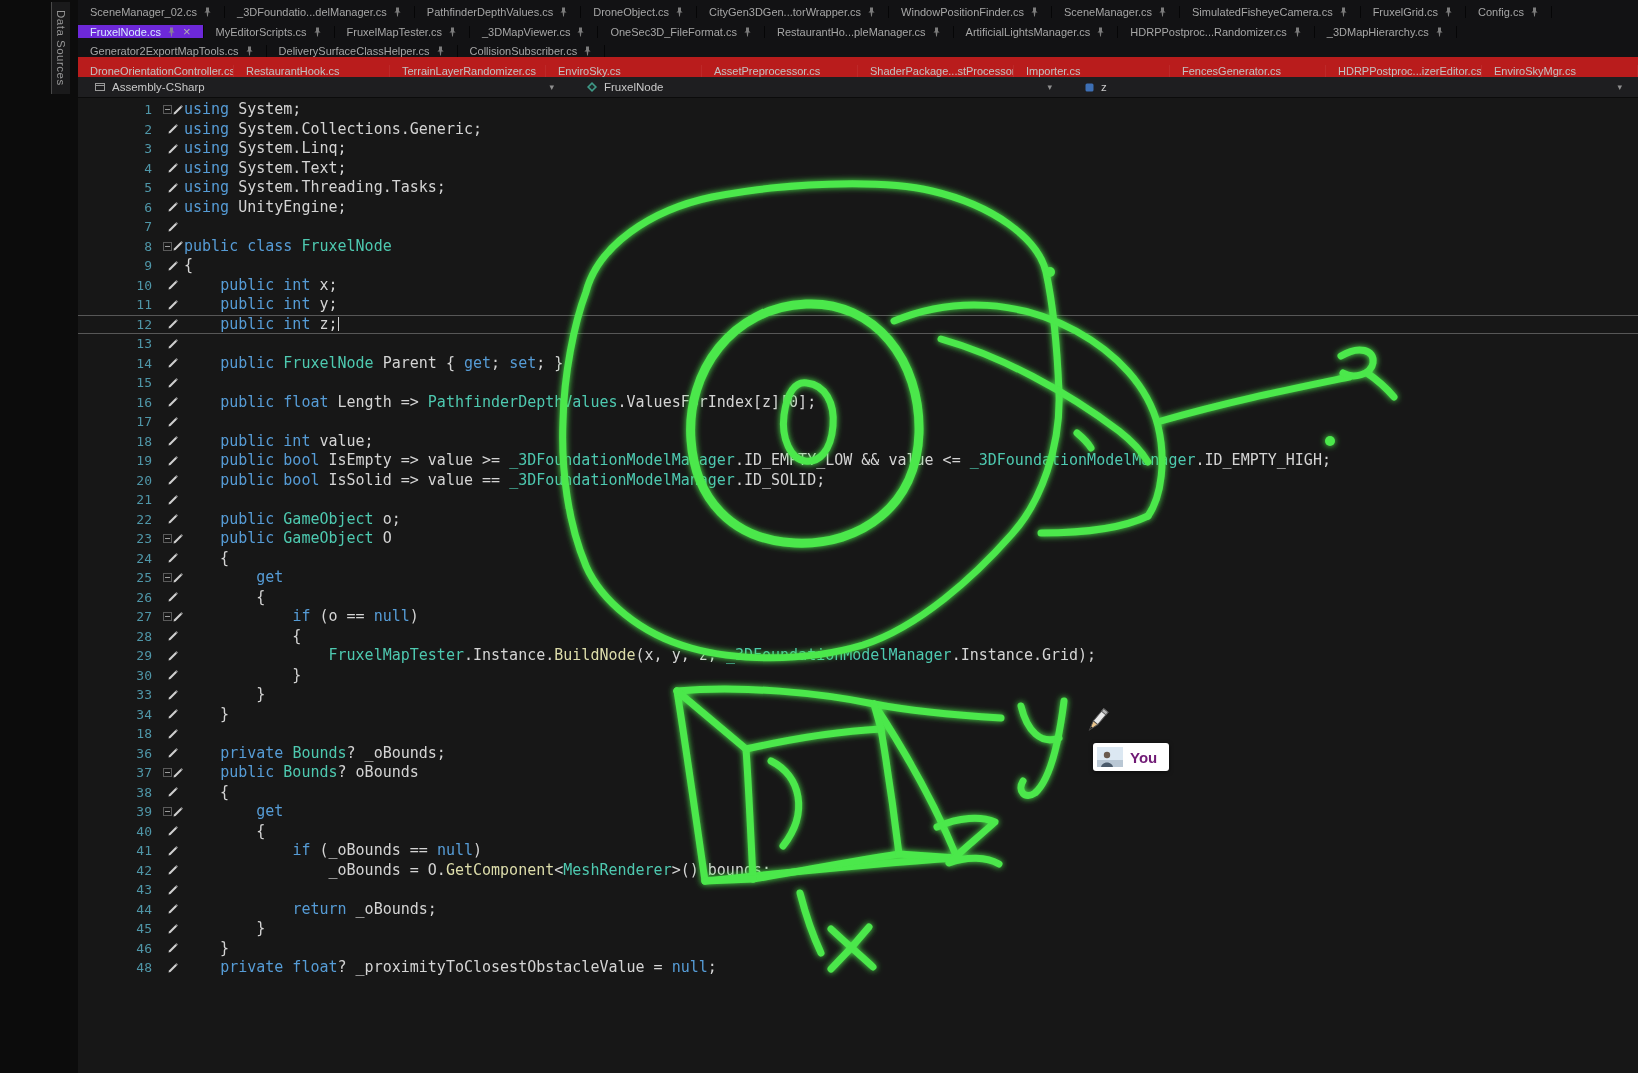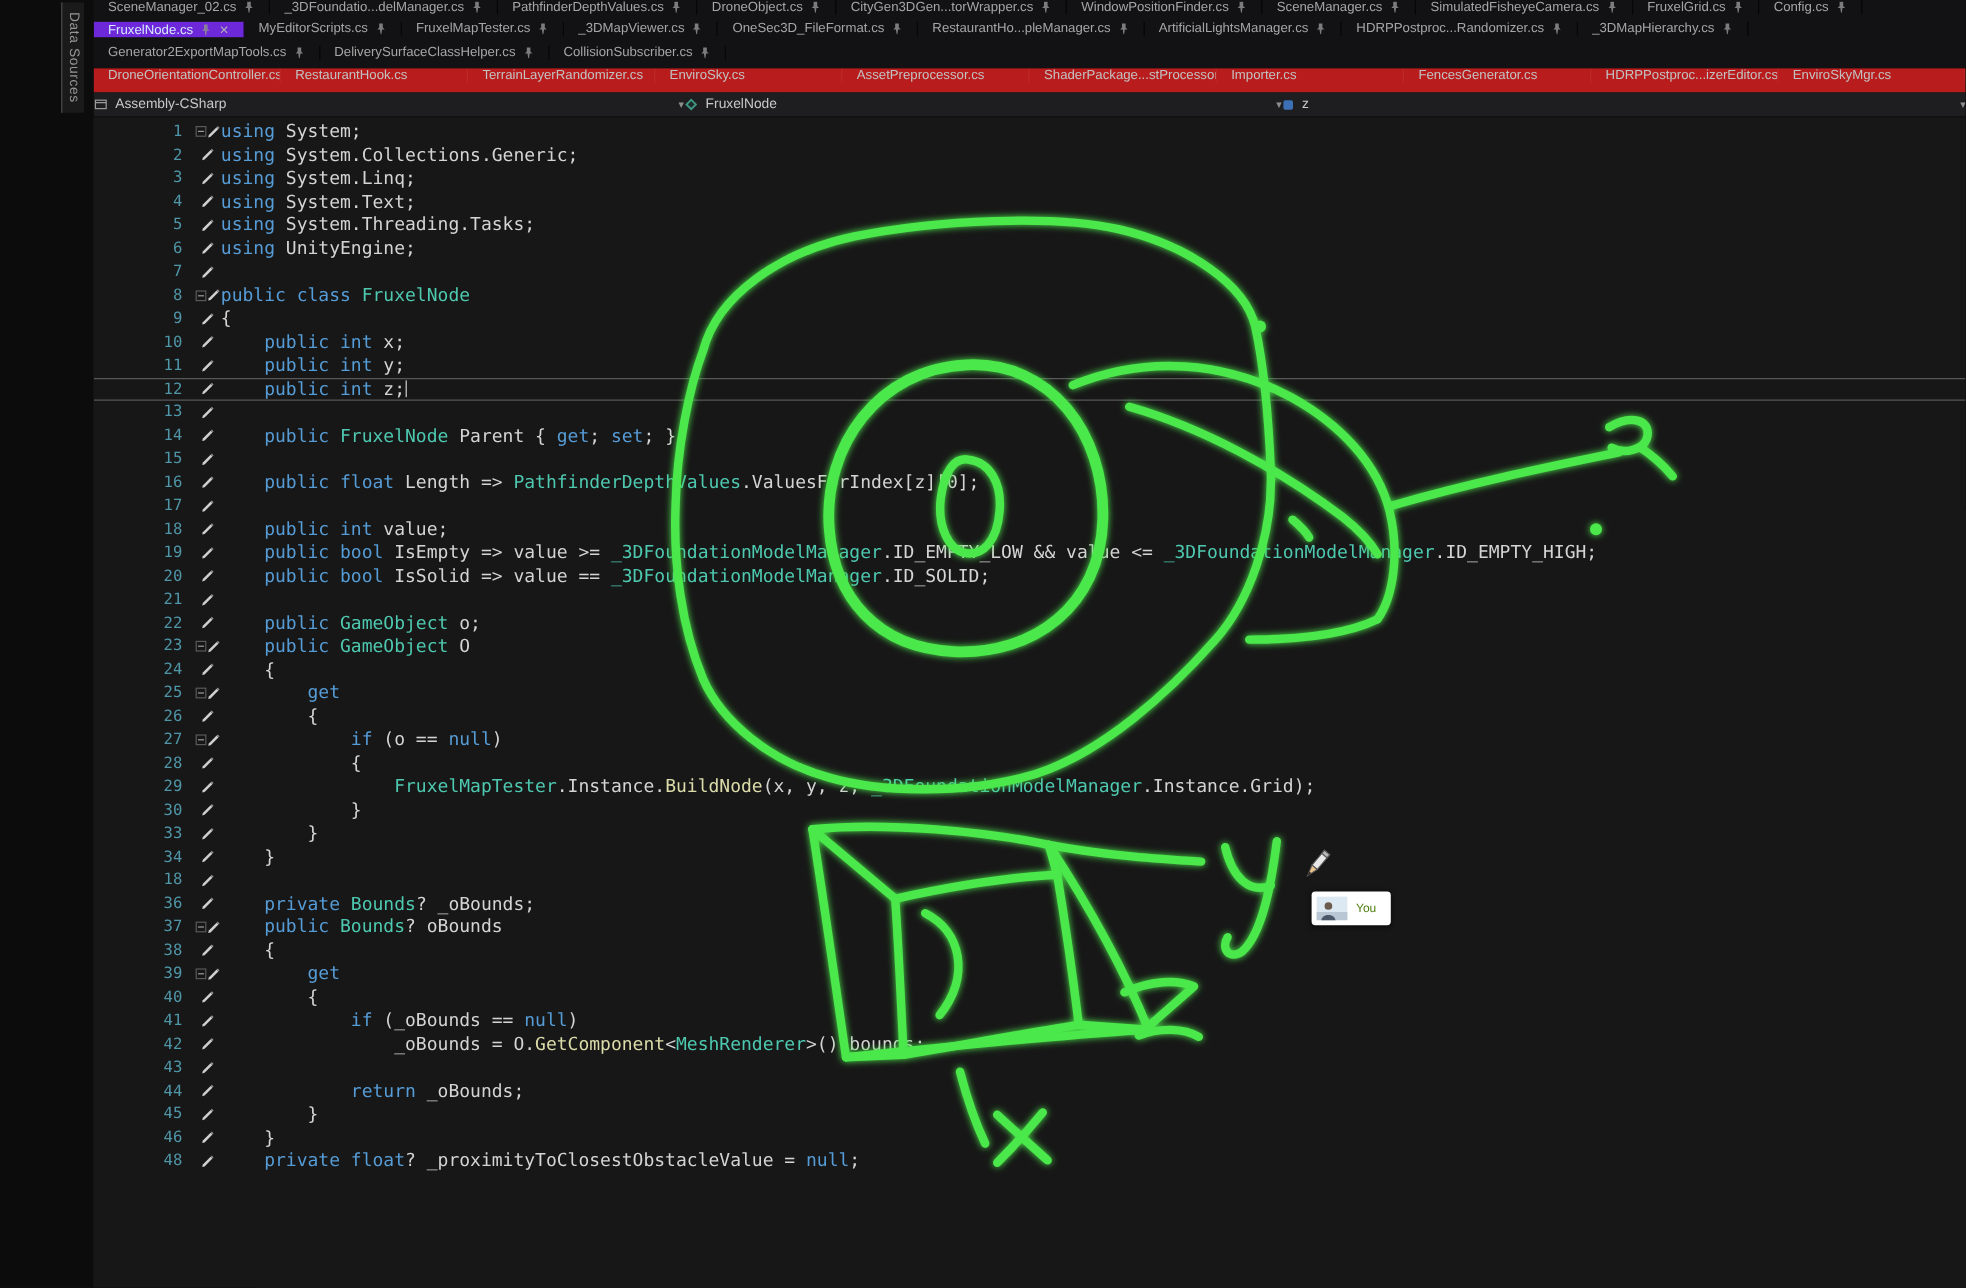--- a/index.html
+++ b/index.html
@@ -6,34 +6,34 @@
   html,body{width:1638px;height:1073px;overflow:hidden;background:#0c0c0c;font-family:"Liberation Sans",sans-serif}
   .app{position:relative;width:1638px;height:1073px;background:#171717;display:flex}
 
   
   .left-rail{width:78px;flex:none;background:#0c0c0c;position:relative}
   .vtab{position:absolute;top:2px;right:8px;writing-mode:vertical-rl;font-size:11.5px;color:#969696;background:#1a1a1b;padding:8px 3px;border-left:1px solid #4a4a4a;letter-spacing:.5px}
 
   
   .main{flex:1;min-width:0;display:flex;flex-direction:column}
 
-  .tabrow{display:flex;align-items:flex-start;background:#121214;overflow:hidden;flex:none}
+  .tabrow{display:flex;align-items:flex-end;background:#121214;overflow:hidden;flex:none}
   .tabrow.r1{height:18px}
   .tabrow.r2{height:20px}
   .tabrow.r3{height:19px}
   .tabrow.alt{height:20px;background:#b91c1c}
   .tab{display:flex;align-items:center;gap:6px;padding:0 12px;font-size:11px;color:#a6a6a6;border-right:1px solid #060607;white-space:nowrap}
   .tab.active{background:#6d28d9;color:#d6e9ff}
   .tabrow.alt .tab{flex:1 1 0;min-width:0;color:#c2c2c2;border-right:1px solid rgba(255,255,255,.06);overflow:hidden}
   .pin{display:flex;align-items:center;opacity:.85}
   .close{color:#b0b0b0;font-size:13px;line-height:1;margin-left:1px}
 
   
   .navbar{height:21px;flex:none;background:#1e1e20;border-bottom:1px solid #0b0b0b;display:flex;align-items:center;font-size:11.5px;color:#c8c8c8}
-  .combo{display:flex;align-items:center;justify-content:space-between;height:100%;padding:0 0}
+  .combo{display:flex;align-items:center;justify-content:space-between;height:100%;padding:0 16px}
   .combo .left{display:flex;align-items:center;gap:6px;min-width:0}
   .combo .arrow{color:#8f8f8f;font-size:9px}
   .combo.c1{width:492px}
   .combo.c2{width:498px}
   .combo.c3{flex:1}
 
   
   .editor{flex:1;background:#171717;position:relative;padding-top:2px;overflow:hidden}
   .code-line{display:flex;height:19.5px;line-height:19.5px;font-family:"DejaVu Sans Mono",monospace;font-size:15px;color:var(--c-plain,#d4d4d4);position:relative}
   .code-line.current{box-shadow:inset 0 1px 0 #575757, inset 0 -1px 0 #575757}
@@ -51,21 +51,21 @@
 
   
   .annotation-layer{position:absolute;inset:0;z-index:5;pointer-events:none}
   .annotation-layer path{fill:none;stroke:var(--c-annotation,#4be84b);stroke-width:7;stroke-linecap:round;stroke-linejoin:round}
   .annotation-layer path.thick{stroke-width:9}
   .annotation-layer circle{fill:var(--c-annotation,#4be84b)}
 
   
   .cursor-wrap{position:absolute;left:1082px;top:706px;z-index:6}
   .you-label{position:absolute;left:11px;top:37px;display:flex;align-items:center;gap:7px;background:#ffffff;border-radius:3px;padding:4px 12px 4px 4px;box-shadow:0 1px 4px rgba(0,0,0,.6)}
-  .you-text{font-weight:normal;font-size:10px;color:#4d7c0f}
+  .you-text{font-weight:bold;font-size:15px;color:#701a75}
   .avatar{display:flex}
 </style>
 </head>
 <body>
 
 <div class="app">
 
   <div class="left-rail">
     <div class="vtab">Data Sources</div>
   </div>

